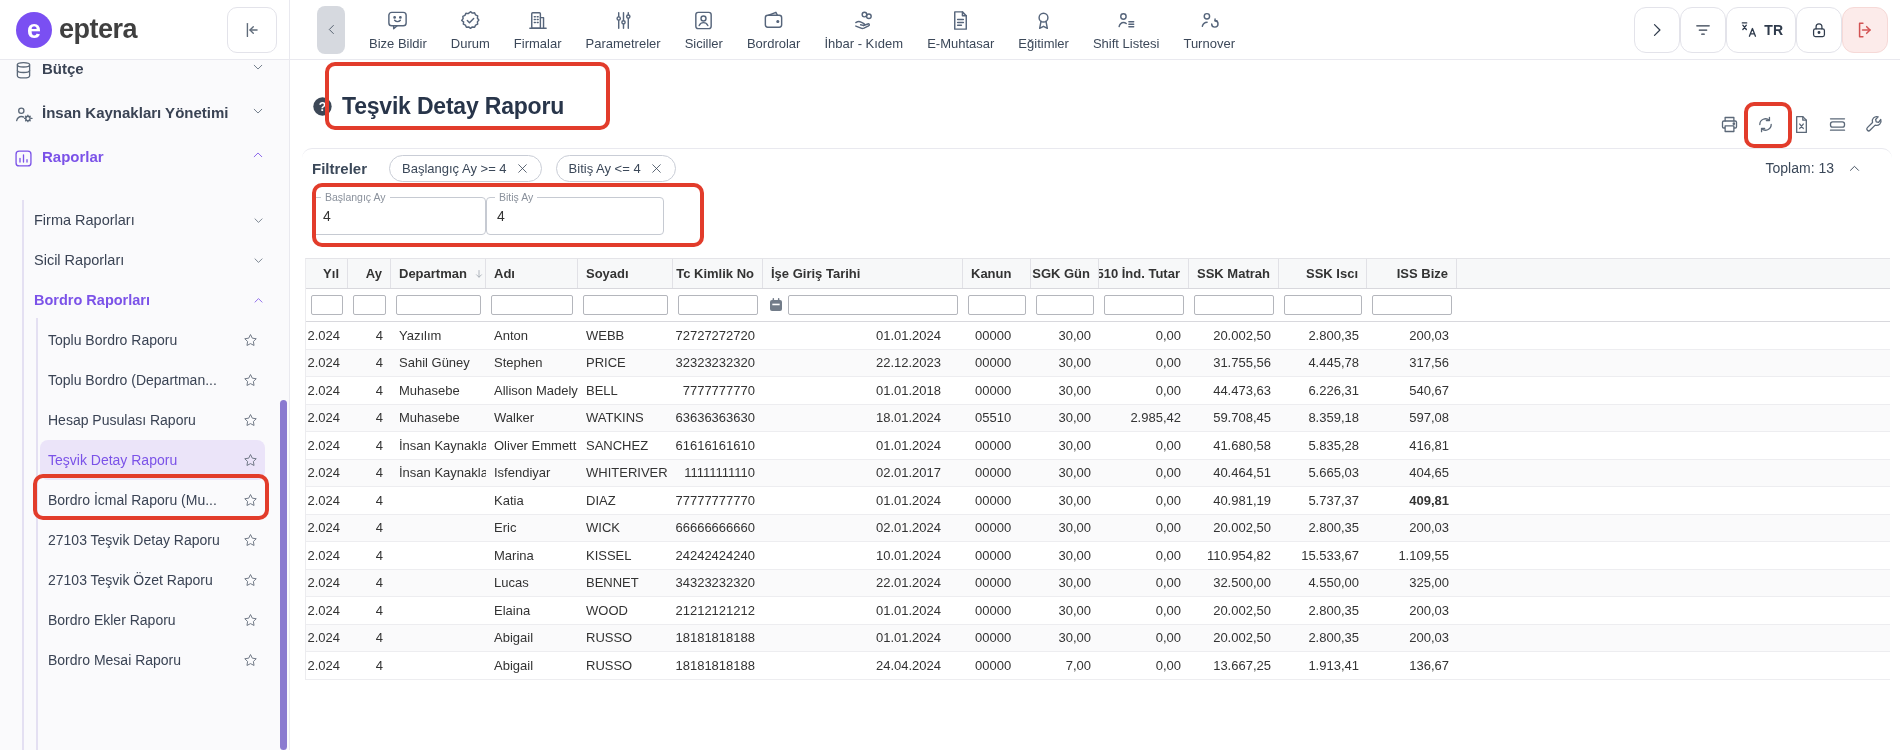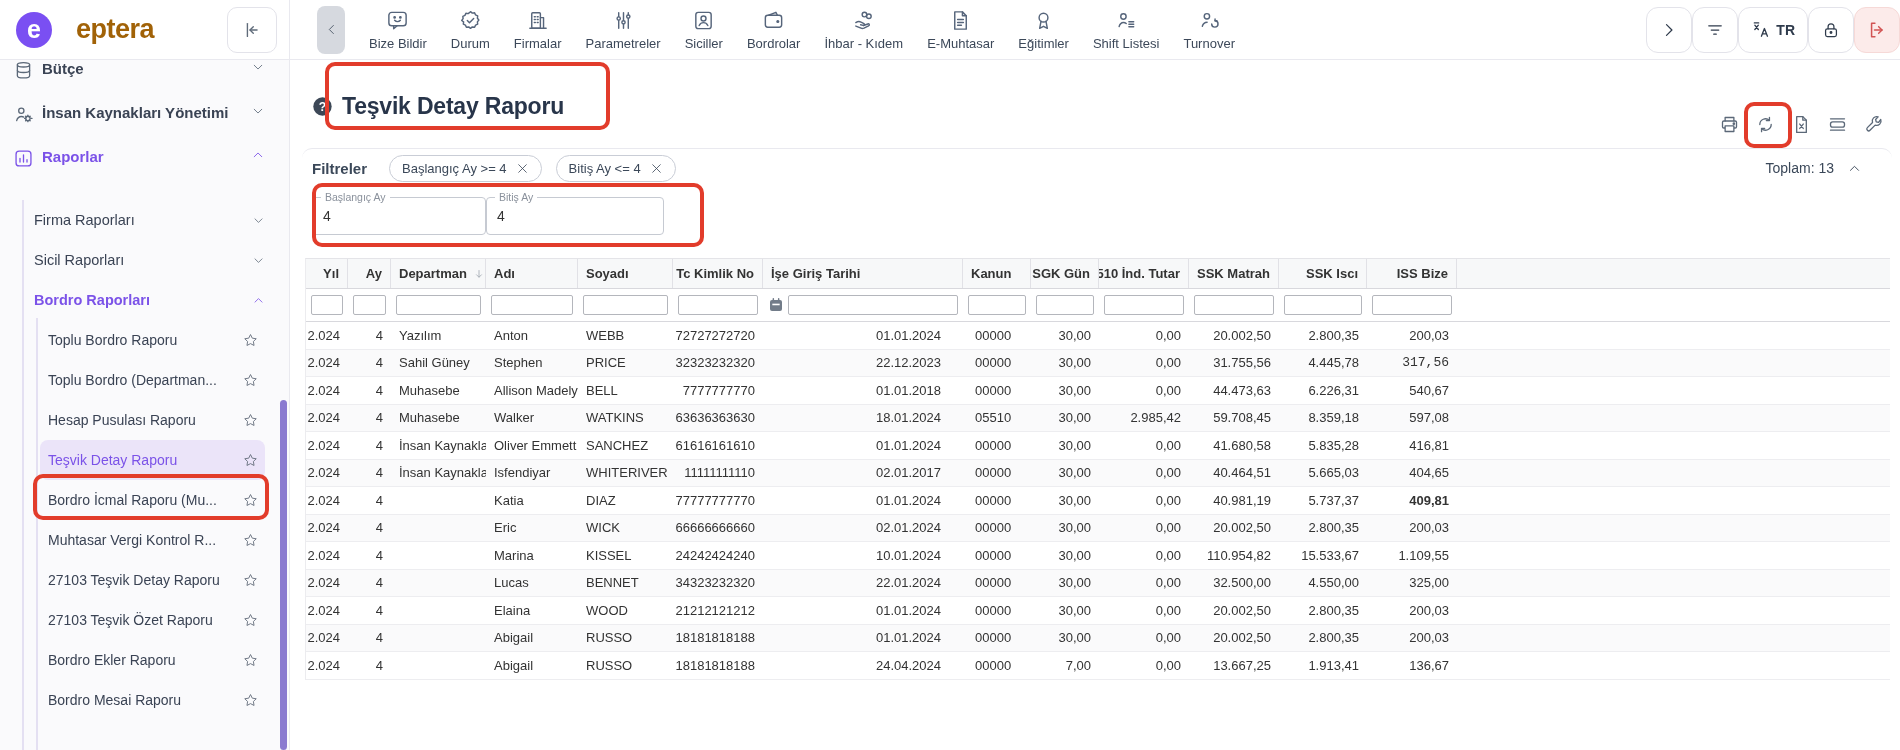--- a/index.html
+++ b/index.html
@@ -9,29 +9,29 @@
   .app { position:relative; width:1900px; height:750px; background:#fff; overflow:hidden; }
 
   .icon { display:inline-flex; width:22px; height:22px; flex:none; }
   .icon svg { width:100%; height:100%; display:block; }
 
   
   .topbar { position:absolute; top:0; left:0; right:0; height:60px; background:#fff; border-bottom:1px solid #e9e9ef; display:flex; z-index:2; }
   .topbar-left { width:290px; flex:none; border-right:1px solid #e9e9ef; display:flex; align-items:center; padding-left:16px; position:relative; }
   .logo { display:flex; align-items:center; }
   .logo-mark { width:36px; height:36px; border-radius:50%; background:#7a4ff2; color:#fff; font-weight:bold; font-size:25px; display:flex; align-items:center; justify-content:center; }
-  .logo-text { font-size:27px; font-weight:700; color:#a16207; margin-left:24px; letter-spacing:-0.5px; }
+  .logo-text { font-size:27px; font-weight:700; color:#404040; margin-left:7px; letter-spacing:-0.5px; }
   .collapse-btn { position:absolute; right:12px; top:7px; width:50px; height:46px; border:1px solid #e3e3ea; border-radius:10px; background:#fff; color:#5f6b7a; display:flex; align-items:center; justify-content:center; }
   .topbar-main { flex:1; display:flex; align-items:center; }
   .back-pill { margin-left:27px; width:28px; height:48px; background:#d6d9df; border-radius:8px; color:#4f5b6a; display:flex; align-items:center; justify-content:center; flex:none; }
   .back-pill .icon { width:15px; height:15px; }
   .topnav { display:flex; margin-left:12px; }
   .topnav-item { display:flex; flex-direction:column; align-items:center; justify-content:center; gap:4px; padding:0 12px; color:#3c4859; font-size:13px; height:60px; white-space:nowrap; }
   .topnav-item .icon { width:23px; height:23px; color:#56657b; }
-  .topbar-right { margin-left:auto; display:flex; gap:0; align-items:center; }
+  .topbar-right { margin-left:auto; display:flex; gap:0; margin-right:12px; align-items:center; }
   .tb-btn { height:46px; min-width:46px; padding:0 12px; border-radius:12px; border:1px solid #e3e3ea; background:#fff; color:#2f3b4c; display:flex; align-items:center; justify-content:center; gap:5px; font-size:14px; font-weight:700; }
   .tb-btn .icon { width:20px; height:20px; }
   .tb-btn.danger { background:#fcebea; border-color:#f6d9d7; color:#d25353; }
 
   
   .sidebar { position:absolute; left:0; top:60px; width:290px; bottom:0; background:#fafafc; border-right:1px solid #e9e9ef; overflow:hidden; }
   .side-item-l0 { height:44px; display:flex; align-items:flex-start; padding:0 24px 0 13px; gap:8px; font-size:15px; font-weight:700; color:#3a4354; }
   .side-item-l0 .icon { width:21px; height:21px; color:#5b6878; }
   .side-item-l0 .chev { margin-left:auto; width:14px; height:14px; color:#5f6b7a; }
   .side-item-l0.active { color:#7b52e8; }
@@ -389,28 +389,20 @@
         <div class="side-item-l2 active">
           <span>Teşvik Detay Raporu</span>
           <span class="icon star">
             <svg viewBox="0 0 24 24" fill="none" stroke="currentColor" stroke-width="1.3" stroke-linejoin="round">
               <path d="M12 3.6l2.5 5.1 5.6.8-4 3.9.9 5.6-5-2.6-5 2.6.9-5.6-4-3.9 5.6-.8z"></path>
             </svg>
           </span>
         </div>
         <div class="side-item-l2">
           <span>Bordro İcmal Raporu (Mu...</span>
-          <span class="icon star">
-            <svg viewBox="0 0 24 24" fill="none" stroke="currentColor" stroke-width="1.3" stroke-linejoin="round">
-              <path d="M12 3.6l2.5 5.1 5.6.8-4 3.9.9 5.6-5-2.6-5 2.6.9-5.6-4-3.9 5.6-.8z"></path>
-            </svg>
-          </span>
-        </div>
-        <div class="side-item-l2">
-          <span>Muhtasar Vergi Kontrol R...</span>
           <span class="icon star">
             <svg viewBox="0 0 24 24" fill="none" stroke="currentColor" stroke-width="1.3" stroke-linejoin="round">
               <path d="M12 3.6l2.5 5.1 5.6.8-4 3.9.9 5.6-5-2.6-5 2.6.9-5.6-4-3.9 5.6-.8z"></path>
             </svg>
           </span>
         </div>
         <div class="side-item-l2">
           <span>27103 Teşvik Detay Raporu</span>
           <span class="icon star">
             <svg viewBox="0 0 24 24" fill="none" stroke="currentColor" stroke-width="1.3" stroke-linejoin="round">
@@ -666,21 +658,21 @@
           <div class="cell al" style="width: 95px;">Sahil Güney</div>
           <div class="cell al" style="width: 92px;">Stephen</div>
           <div class="cell al" style="width: 95px;">PRICE</div>
           <div class="cell ar" style="width: 90px;">32323232320</div>
           <div class="cell ar" style="width: 200px; padding-right: 22px;">22.12.2023</div>
           <div class="cell al" style="width: 68px; padding-left: 12px;">00000</div>
           <div class="cell ar" style="width: 68px;">30,00</div>
           <div class="cell ar" style="width: 90px;">0,00</div>
           <div class="cell ar" style="width: 90px;">31.755,56</div>
           <div class="cell ar" style="width: 88px;">4.445,78</div>
-          <div class="cell ar" style="width: 90px; font-family: Liberation Mono, monospace;">317,56</div>
+          <div class="cell ar" style="width: 90px;">317,56</div>
           <div class="cell filler"></div>
         </div>
         <div class="grid-row gb">
           <div class="cell ar" style="width: 42px;">2.024</div>
           <div class="cell ar" style="width: 43px;">4</div>
           <div class="cell al" style="width: 95px;">Muhasebe</div>
           <div class="cell al" style="width: 92px;">Allison Madelyn</div>
           <div class="cell al" style="width: 95px;">BELL</div>
           <div class="cell ar" style="width: 90px;">7777777770</div>
           <div class="cell ar" style="width: 200px; padding-right: 22px;">01.01.2018</div>

